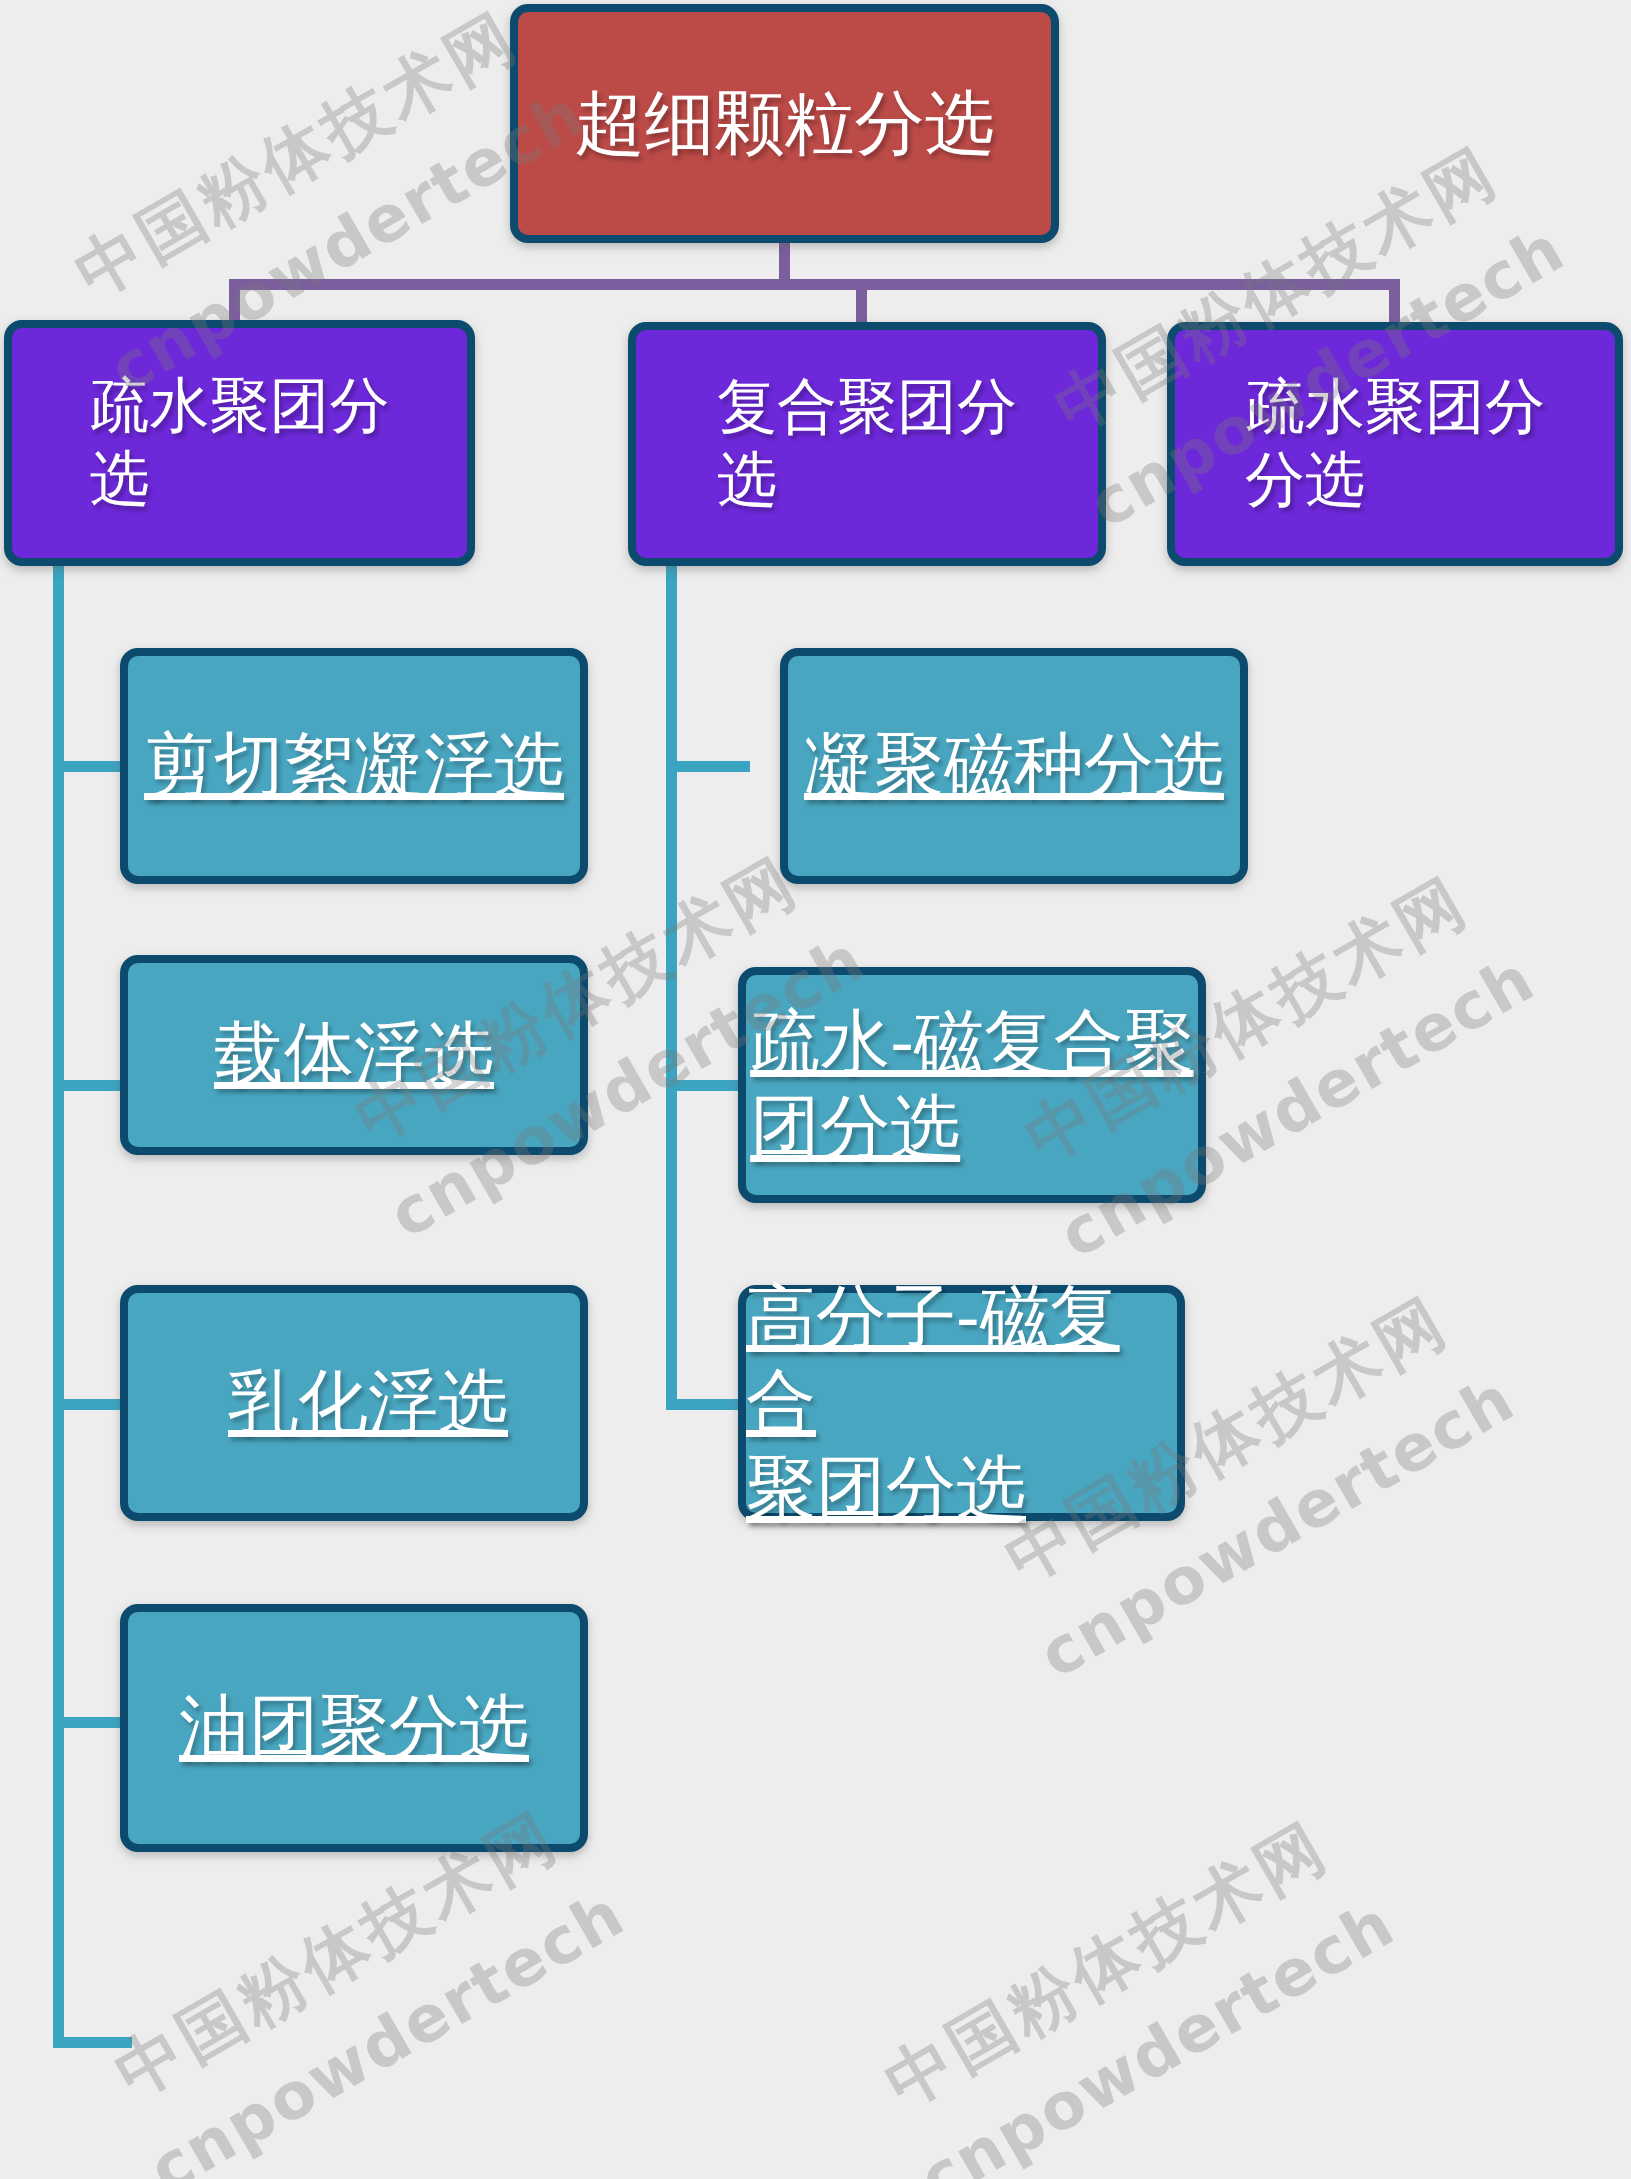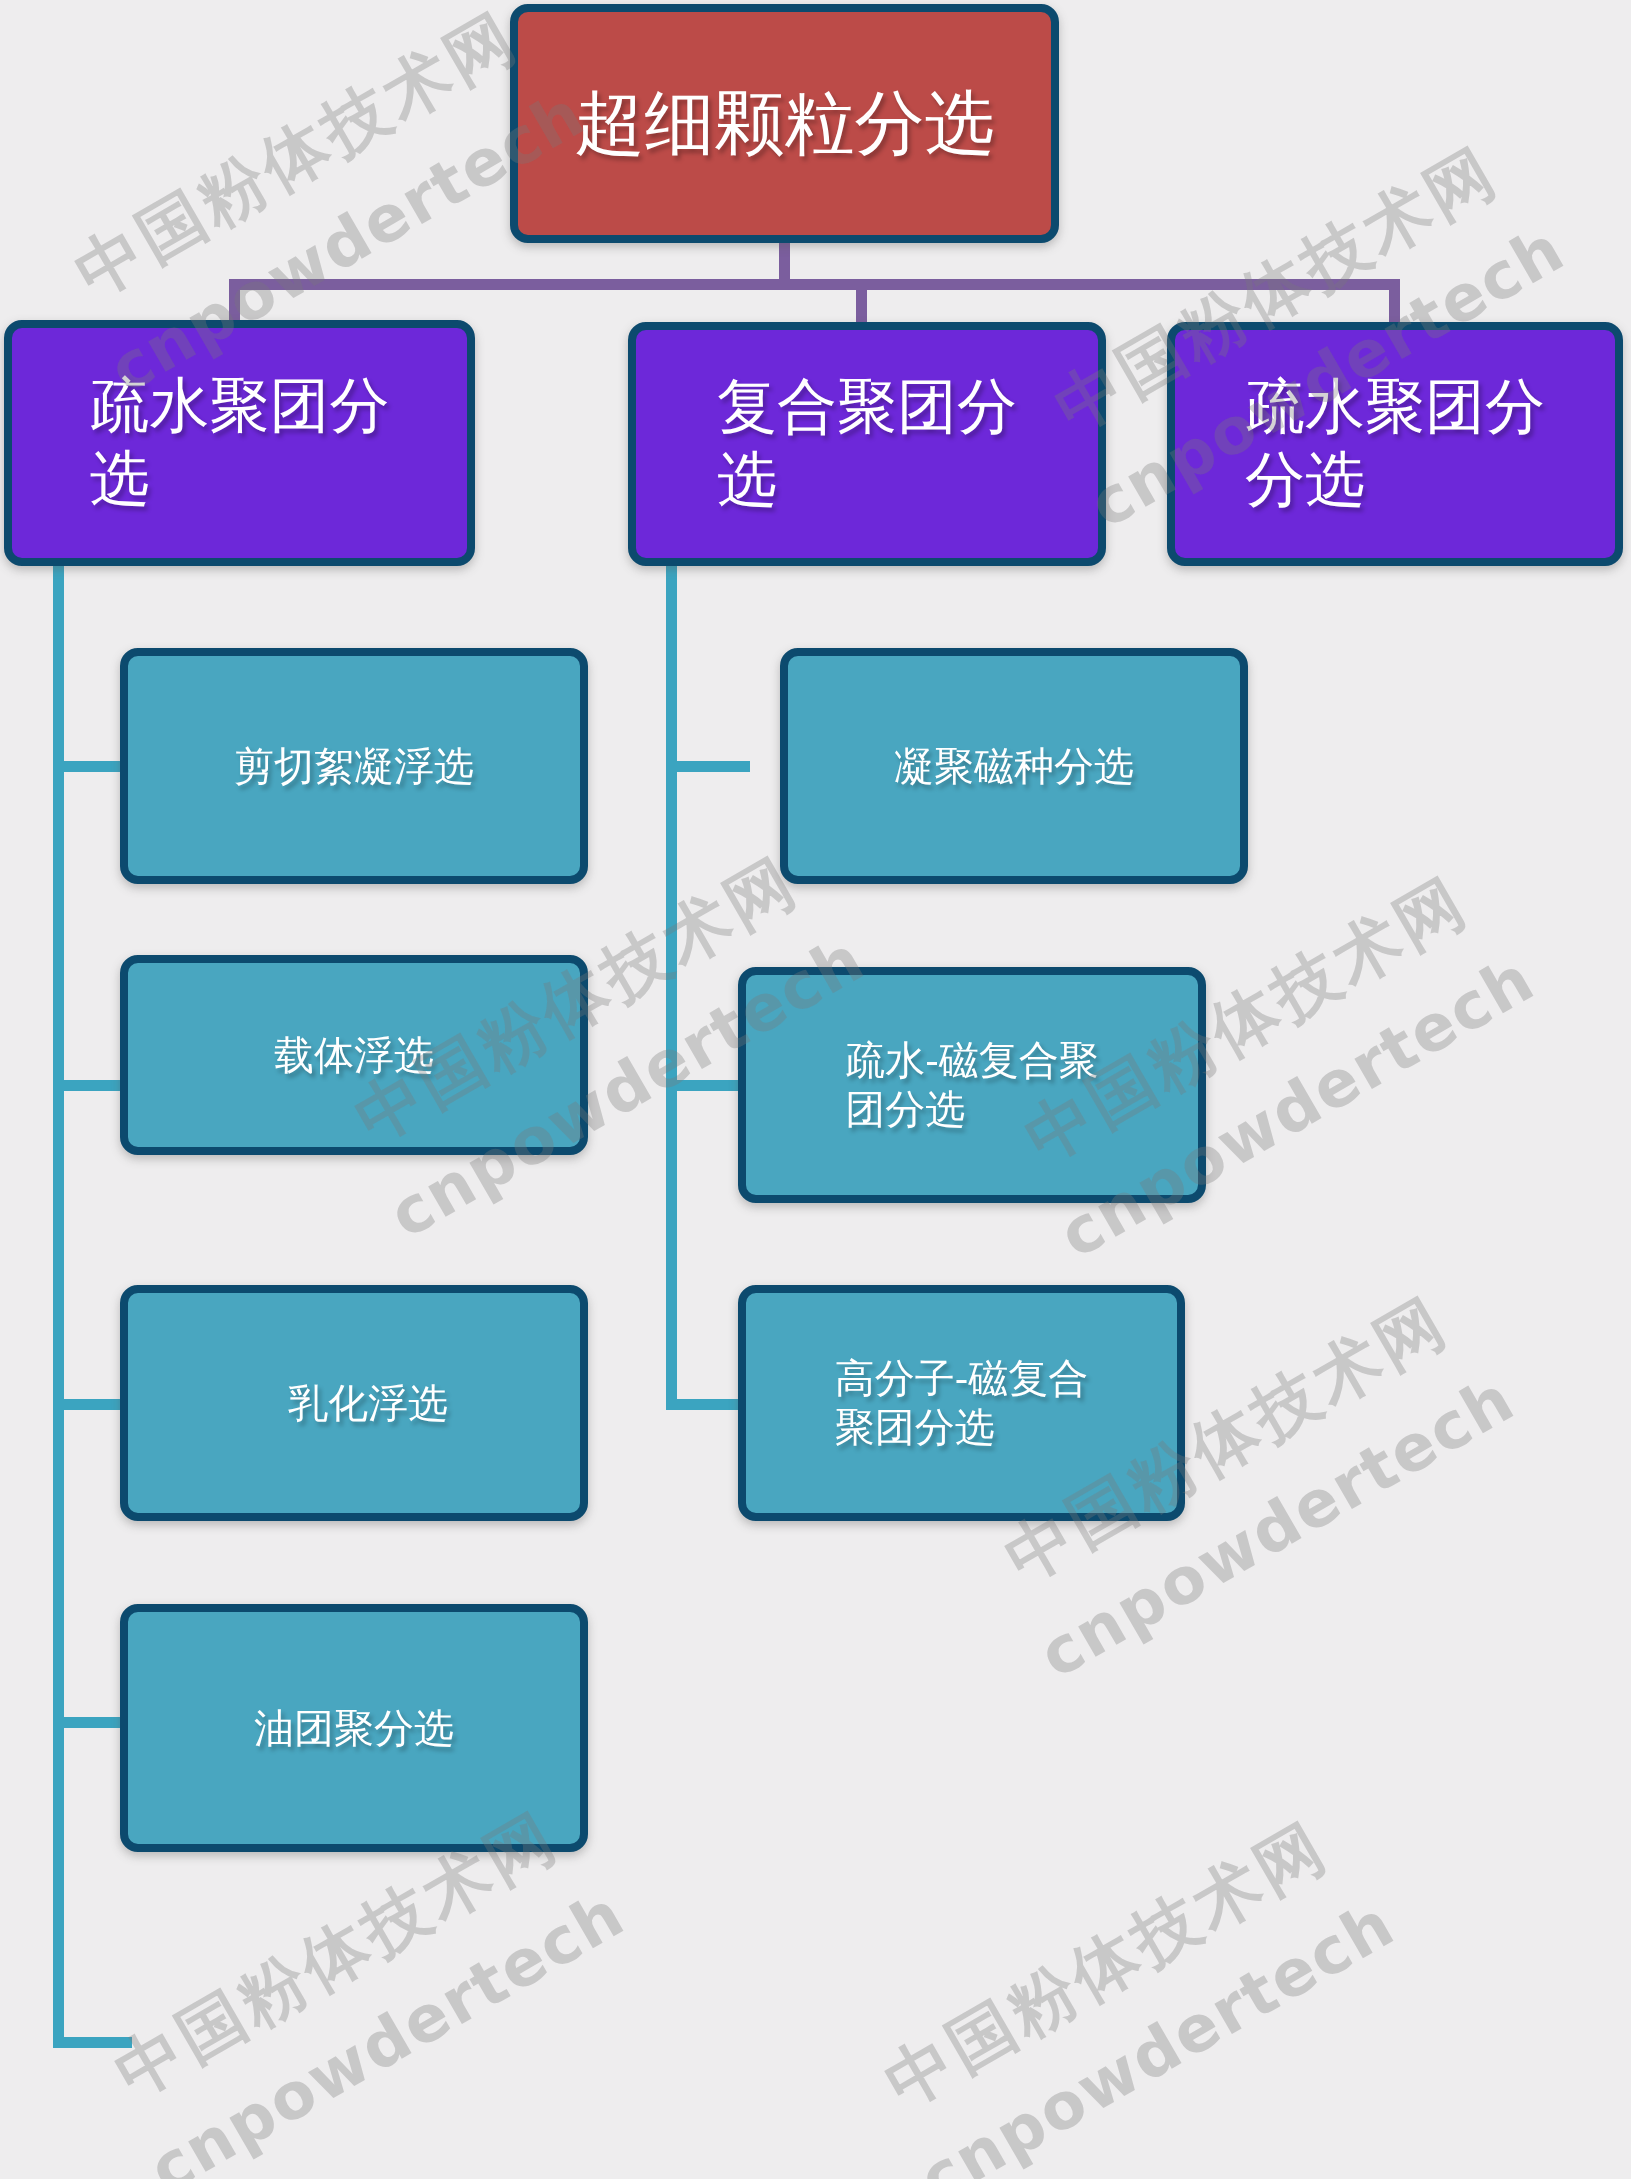--- a/index.html
+++ b/index.html
@@ -44,21 +44,21 @@
   .node.branch { background: #6d28d9; font-family: Liberation Serif, serif; }
   .node.leaf   { background: #49a6c0; }
   .label {
     color: #ffffff;
     white-space: pre-line;
     text-shadow: 3px 4px 4px rgba(0,0,0,0.28);
     line-height: 1.22;
   }
   .root .label   { font-size: 70px; }
   .branch .label { font-size: 60px; }
-  .leaf .label   { font-size: 40px; }
+  .leaf .label   { font-size: 70px; text-decoration: underline; }
 
   
   .wm {
     position: absolute;
     z-index: 3;
     transform: translate(-50%,-50%) rotate(-30deg);
     text-align: center;
     pointer-events: none;
     color: rgba(122,122,122,0.32);
     font-family: "DejaVu Sans", "Liberation Sans", sans-serif;

